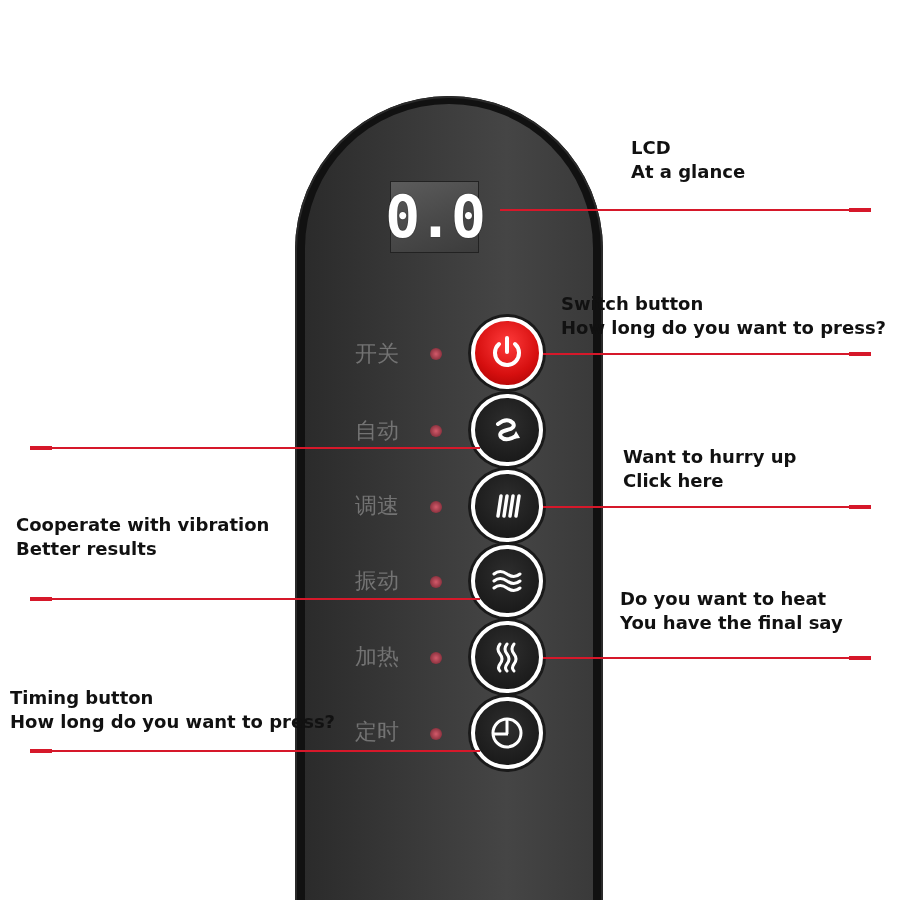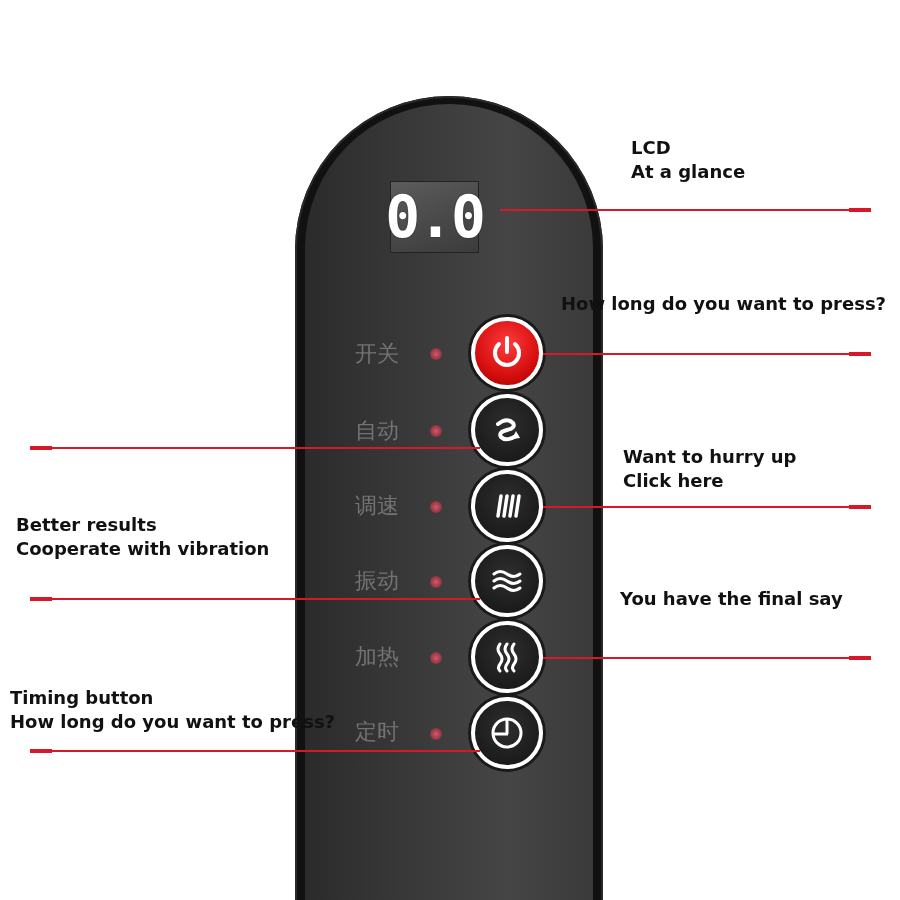--- a/index.html
+++ b/index.html
@@ -151,36 +151,38 @@
 
 <div class="line" style="left:40px; top:750px; width:440px;"></div>
 <div class="cap" style="left:30px; top:749px;"></div>
 
 <div class="callout" style="left:631px; top:136px;">
   <div>LCD</div>
   <div>At a glance</div>
 </div>
 
 <div class="callout" style="left:561px; top:292px;">
+  <div>Switch button</div>
   <div>How long do you want to press?</div>
 </div>
 
 <div class="callout" style="left:18px; top:372px;">
 </div>
 
 <div class="callout" style="left:623px; top:445px;">
   <div>Want to hurry up</div>
   <div>Click here</div>
 </div>
 
 <div class="callout" style="left:16px; top:513px;">
+  <div>Cooperate with vibration</div>
   <div>Better results</div>
-  <div>Cooperate with vibration</div>
 </div>
 
 <div class="callout" style="left:620px; top:587px;">
+  <div>Do you want to heat</div>
   <div>You have the final say</div>
 </div>
 
 <div class="callout" style="left:10px; top:686px;">
   <div>Timing button</div>
   <div>How long do you want to press?</div>
 </div>
 
 </body></html>

